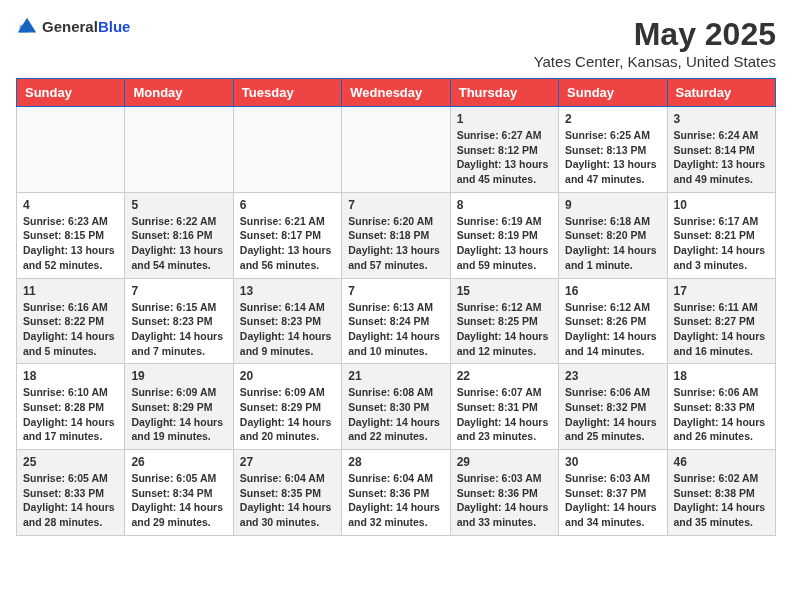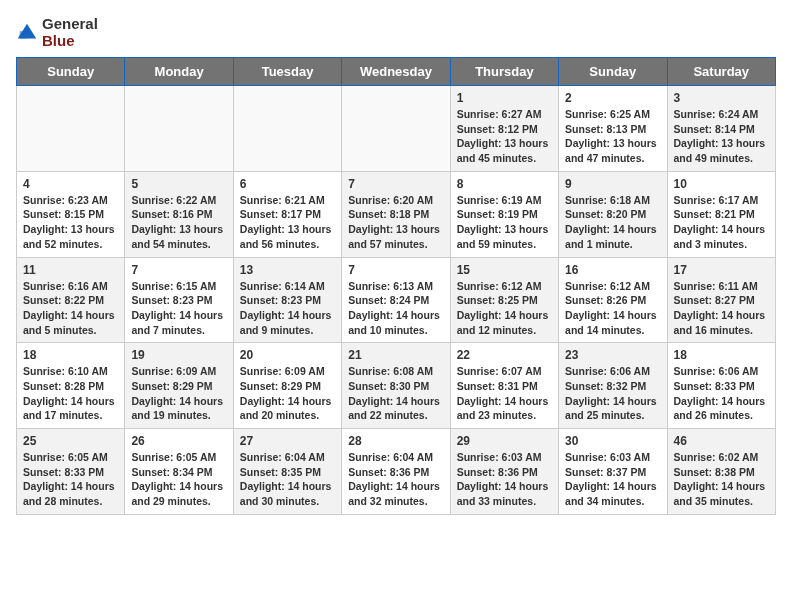--- a/index.html
+++ b/index.html
@@ -15,32 +15,32 @@
       justify-content: space-between;
       align-items: flex-start;
       margin-bottom: 8px;
     }
     .logo {
       display: flex;
       align-items: center;
     }
     .logo-text {
       display: flex;
-      flex-direction: column;
+      flex-direction: row;
       line-height: 1.1;
     }
     .logo-general {
       font-size: 15px;
       font-weight: bold;
       color: #333;
     }
     .logo-blue {
       font-size: 15px;
       font-weight: bold;
-      color: #7f1d1d;
+      color: #1d4ed8;
     }
     .logo-icon {
       width: 22px;
       height: 22px;
       margin-right: 4px;
     }
     .title-block {
       text-align: right;
     }
     .main-title {
@@ -51,23 +51,23 @@
     .subtitle {
       font-size: 15px;
       color: #333;
     }
     .calendar {
       width: 100%;
       border-collapse: collapse;
       border: 1px solid #ccc;
     }
     .calendar th {
-      background-color: #737373;
+      background-color: #ef4444;
       color: #fff;
-      text-align: center;
+      text-align: left;
       padding: 6px 8px;
       font-size: 13px;
       font-weight: bold;
       border: 1px solid #1565c0;
     }
     .calendar td {
       vertical-align: top;
       border: 1px solid #ccc;
       padding: 5px 6px;
       font-size: 10.5px;
@@ -102,20 +102,24 @@
   <div class="logo">
     <svg class="logo-icon" viewBox="0 0 24 24">
       <polygon points="12,2 22,18 2,18" fill="#1565c0"></polygon>
       <rect x="4" y="10" width="8" height="8" fill="#1565c0" opacity="0.6"></rect>
     </svg>
     <div class="logo-text">
       <span class="logo-general">General</span>
       <span class="logo-blue">Blue</span>
     </div>
   </div>
+  <div class="title-block">
+    <div class="main-title">May 2025</div>
+    <div class="subtitle">Yates Center, Kansas, United States</div>
+  </div>
 </div>
 
 <table class="calendar">
   <thead>
     <tr>
     <th>Sunday</th>
         <th>Monday</th>
         <th>Tuesday</th>
         <th>Wednesday</th>
         <th>Thursday</th>

